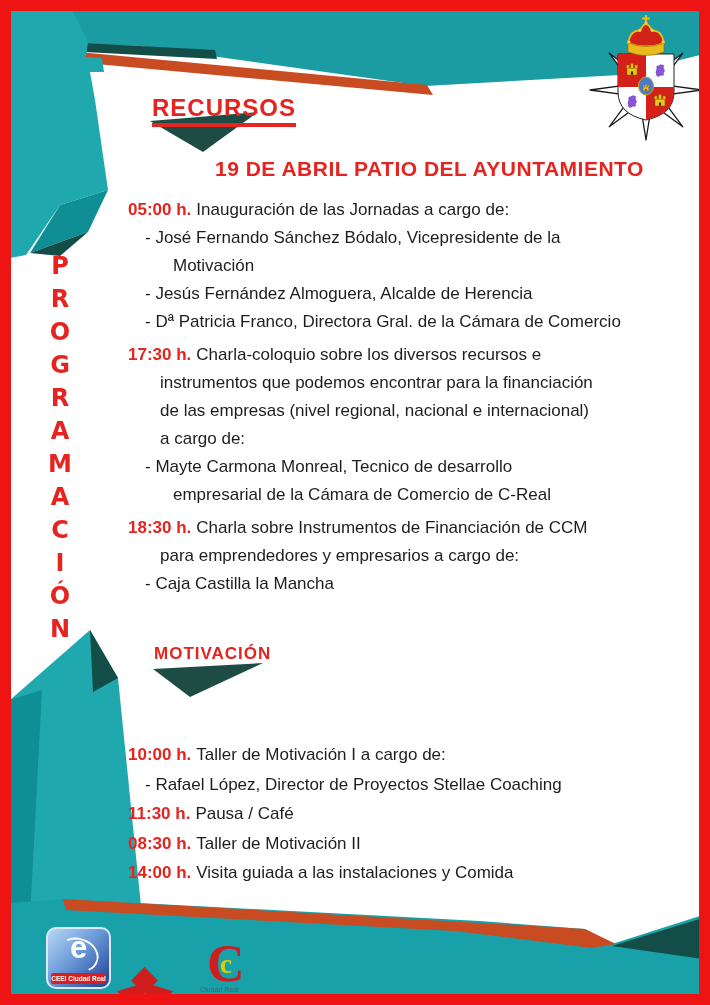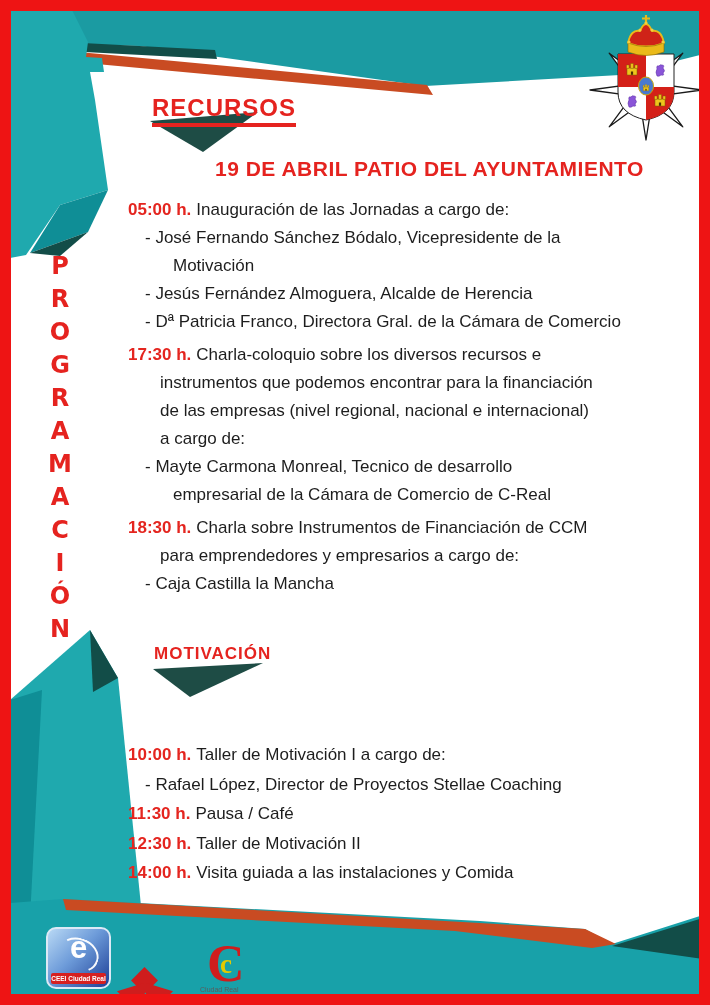--- a/index.html
+++ b/index.html
@@ -156,21 +156,21 @@
     <div class="line cont"><span class="txt">para emprendedores y empresarios a cargo de:</span></div>
     <div class="line ind1"><span class="txt">- Caja Castilla la Mancha</span></div>
   </div>
 
   <div class="sec-label" id="label-motivacion">MOTIVACIÓN</div>
 
   <div class="schedule" id="schedule-2">
     <div class="line"><span class="time">10:00 h.</span><span class="txt">Taller de Motivación I a cargo de:</span></div>
     <div class="line ind1"><span class="txt">- Rafael López, Director de Proyectos Stellae Coaching</span></div>
     <div class="line"><span class="time">11:30 h.</span><span class="txt">Pausa / Café</span></div>
-    <div class="line"><span class="time">12:30 h.</span><span class="txt">Taller de Motivación II</span></div>
+    <div class="line"><span class="time">08:30 h.</span><span class="txt">Taller de Motivación II</span></div>
     <div class="line"><span class="time">14:00 h.</span><span class="txt">Visita guiada a las instalaciones y Comida</span></div>
   </div>
 
   <div class="ceei">
     <span class="e">e</span>
     <span class="orbit"></span>
     <span class="band">CEEI Ciudad Real</span>
   </div>
 
   <div class="ccm">

